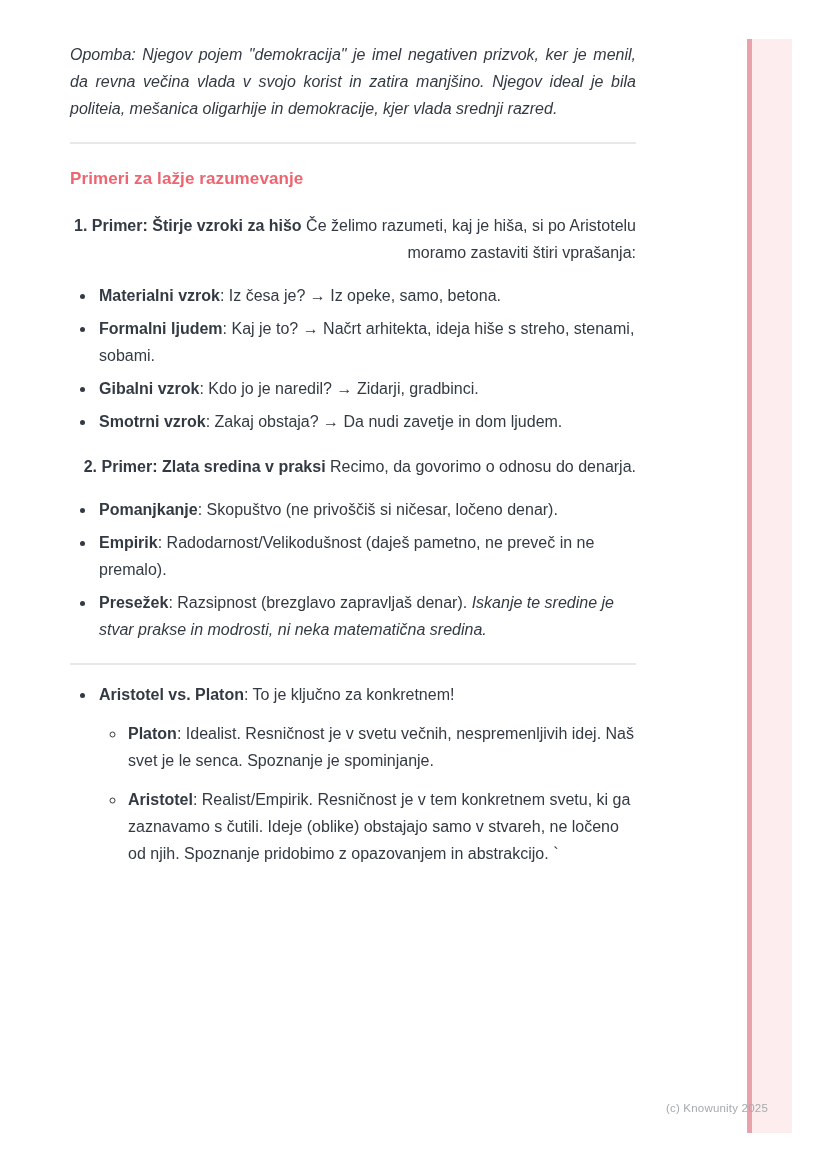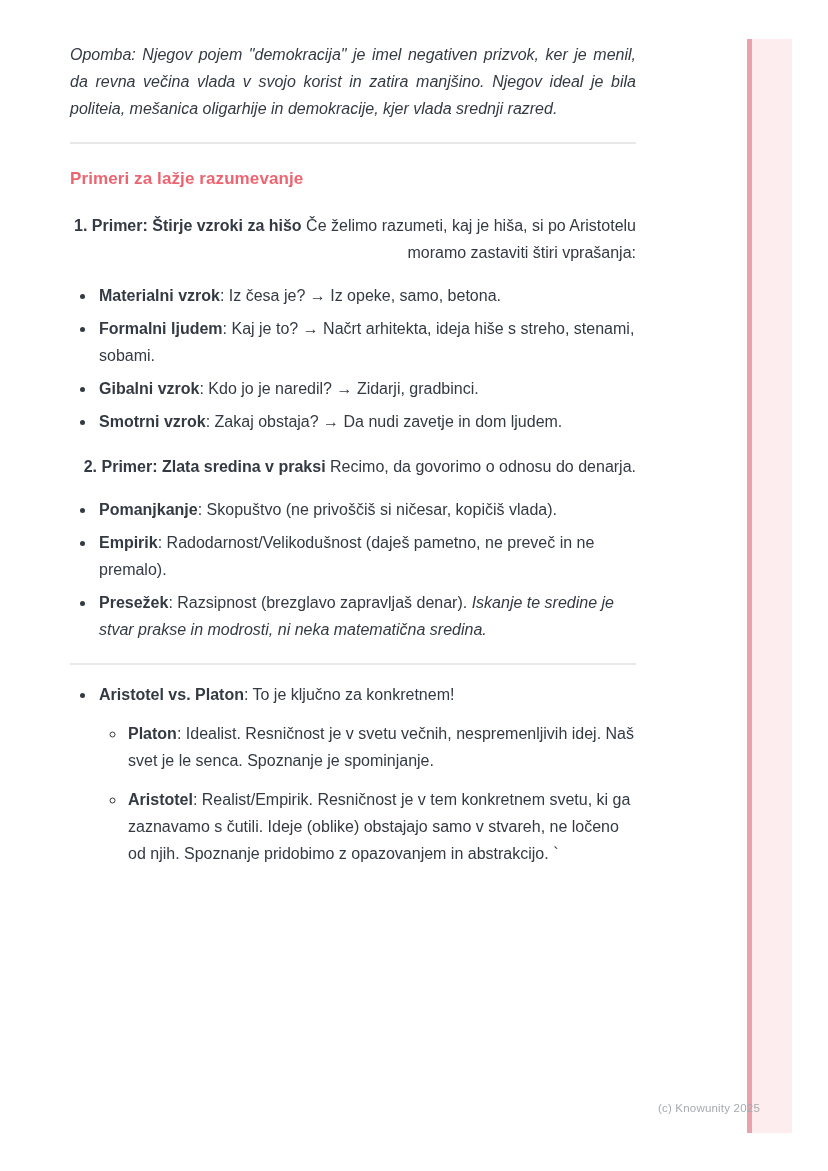--- a/index.html
+++ b/index.html
@@ -67,21 +67,21 @@
   }
   .sub-bullets > li {
     margin-bottom: 12px;
     padding-left: 2px;
     margin-top: 12px;
   }
   strong { font-weight: bold; }
   .italic-run { font-style: italic; }
   .footer {
     position: absolute;
-    right: 68px;
+    right: 60px;
     top: 1101px;
     font-size: 11.5px;
     line-height: 15px;
     color: #A6AAAE;
     letter-spacing: 0.2px;
     z-index: 3;
   }
 </style>
 </head>
 <body>
@@ -103,21 +103,21 @@
     <ul class="bullets">
       <li><strong>Materialni vzrok</strong><span>: Iz česa je? → Iz opeke, samo, betona.</span></li>
       <li><strong>Formalni ljudem</strong><span>: Kaj je to? → Načrt arhitekta, ideja hiše s streho, stenami, sobami.</span></li>
       <li><strong>Gibalni vzrok</strong><span>: Kdo jo je naredil? → Zidarji, gradbinci.</span></li>
       <li><strong>Smotrni vzrok</strong><span>: Zakaj obstaja? → Da nudi zavetje in dom ljudem.</span></li>
     </ul>
 
     <p class="para"><strong>2. Primer: Zlata sredina v praksi</strong><span> Recimo, da govorimo o odnosu do denarja.</span></p>
 
     <ul class="bullets">
-      <li><strong>Pomanjkanje</strong><span>: Skopuštvo (ne privoščiš si ničesar, kopičiš vlada).</span><span class="italic-run"></span></li>
+      <li><strong>Pomanjkanje</strong><span>: Skopuštvo (ne privoščiš si ničesar, ločeno denar).</span><span class="italic-run"></span></li>
       <li><strong>Empirik</strong><span>: Radodarnost/Velikodušnost (daješ pametno, ne preveč in ne premalo).</span><span class="italic-run"></span></li>
       <li><strong>Presežek</strong><span>: Razsipnost (brezglavo zapravljaš denar). </span><span class="italic-run">Iskanje te sredine je stvar prakse in modrosti, ni neka matematična sredina.</span></li>
     </ul>
 
     <hr class="divider">
 
 
     <ul class="bullets">
       <li><strong>Aristotel vs. Platon</strong><span>: To je ključno za konkretnem!</span>
         <ul class="sub-bullets">

